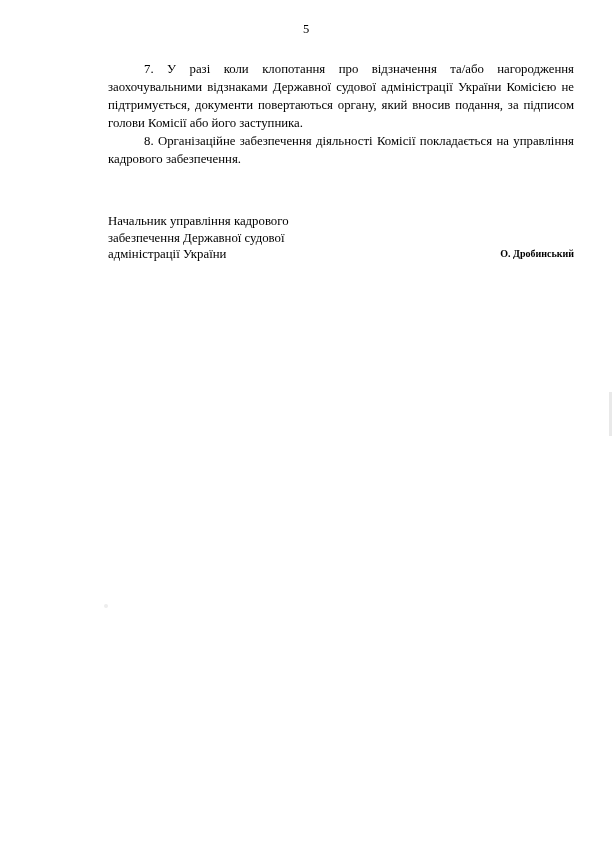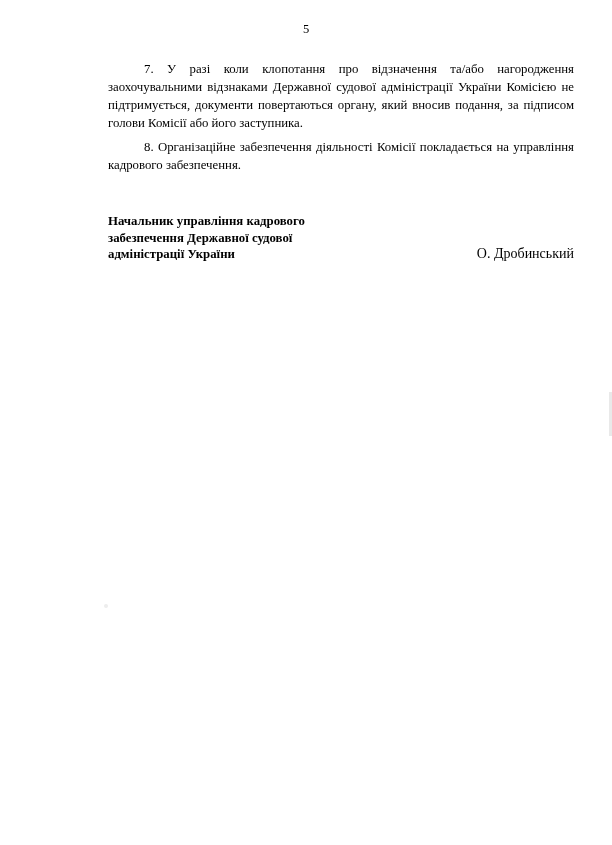--- a/index.html
+++ b/index.html
@@ -38,43 +38,41 @@
   }
   p.para {
     margin: 0 0 0 0;
     font-size: 12.8px;
     line-height: 18px;
     text-align: justify;
     text-justify: inter-word;
     text-indent: 36px;
   }
   p.para + p.para {
-    margin-top: 6px;
   }
   .signature-block {
     position: absolute;
     top: 213px;
     left: 108px;
     width: 466px;
   }
   .sig-row {
     display: flex;
     align-items: flex-start;
     justify-content: space-between;
   }
   .sig-left {
     font-size: 12.8px;
     line-height: 16.5px;
     text-align: left;
     white-space: pre-line;
-    font-weight: bold;
   }
   .sig-name {
-    font-size: 14px;
-    font-weight: normal;
+    font-size: 10px;
+    font-weight: bold;
     line-height: 16.5px;
     align-self: flex-end;
     padding-bottom: 0px;
     white-space: nowrap;
   }
   .edge-mark {
     position: absolute;
     right: 0;
     top: 392px;
     width: 3px;

